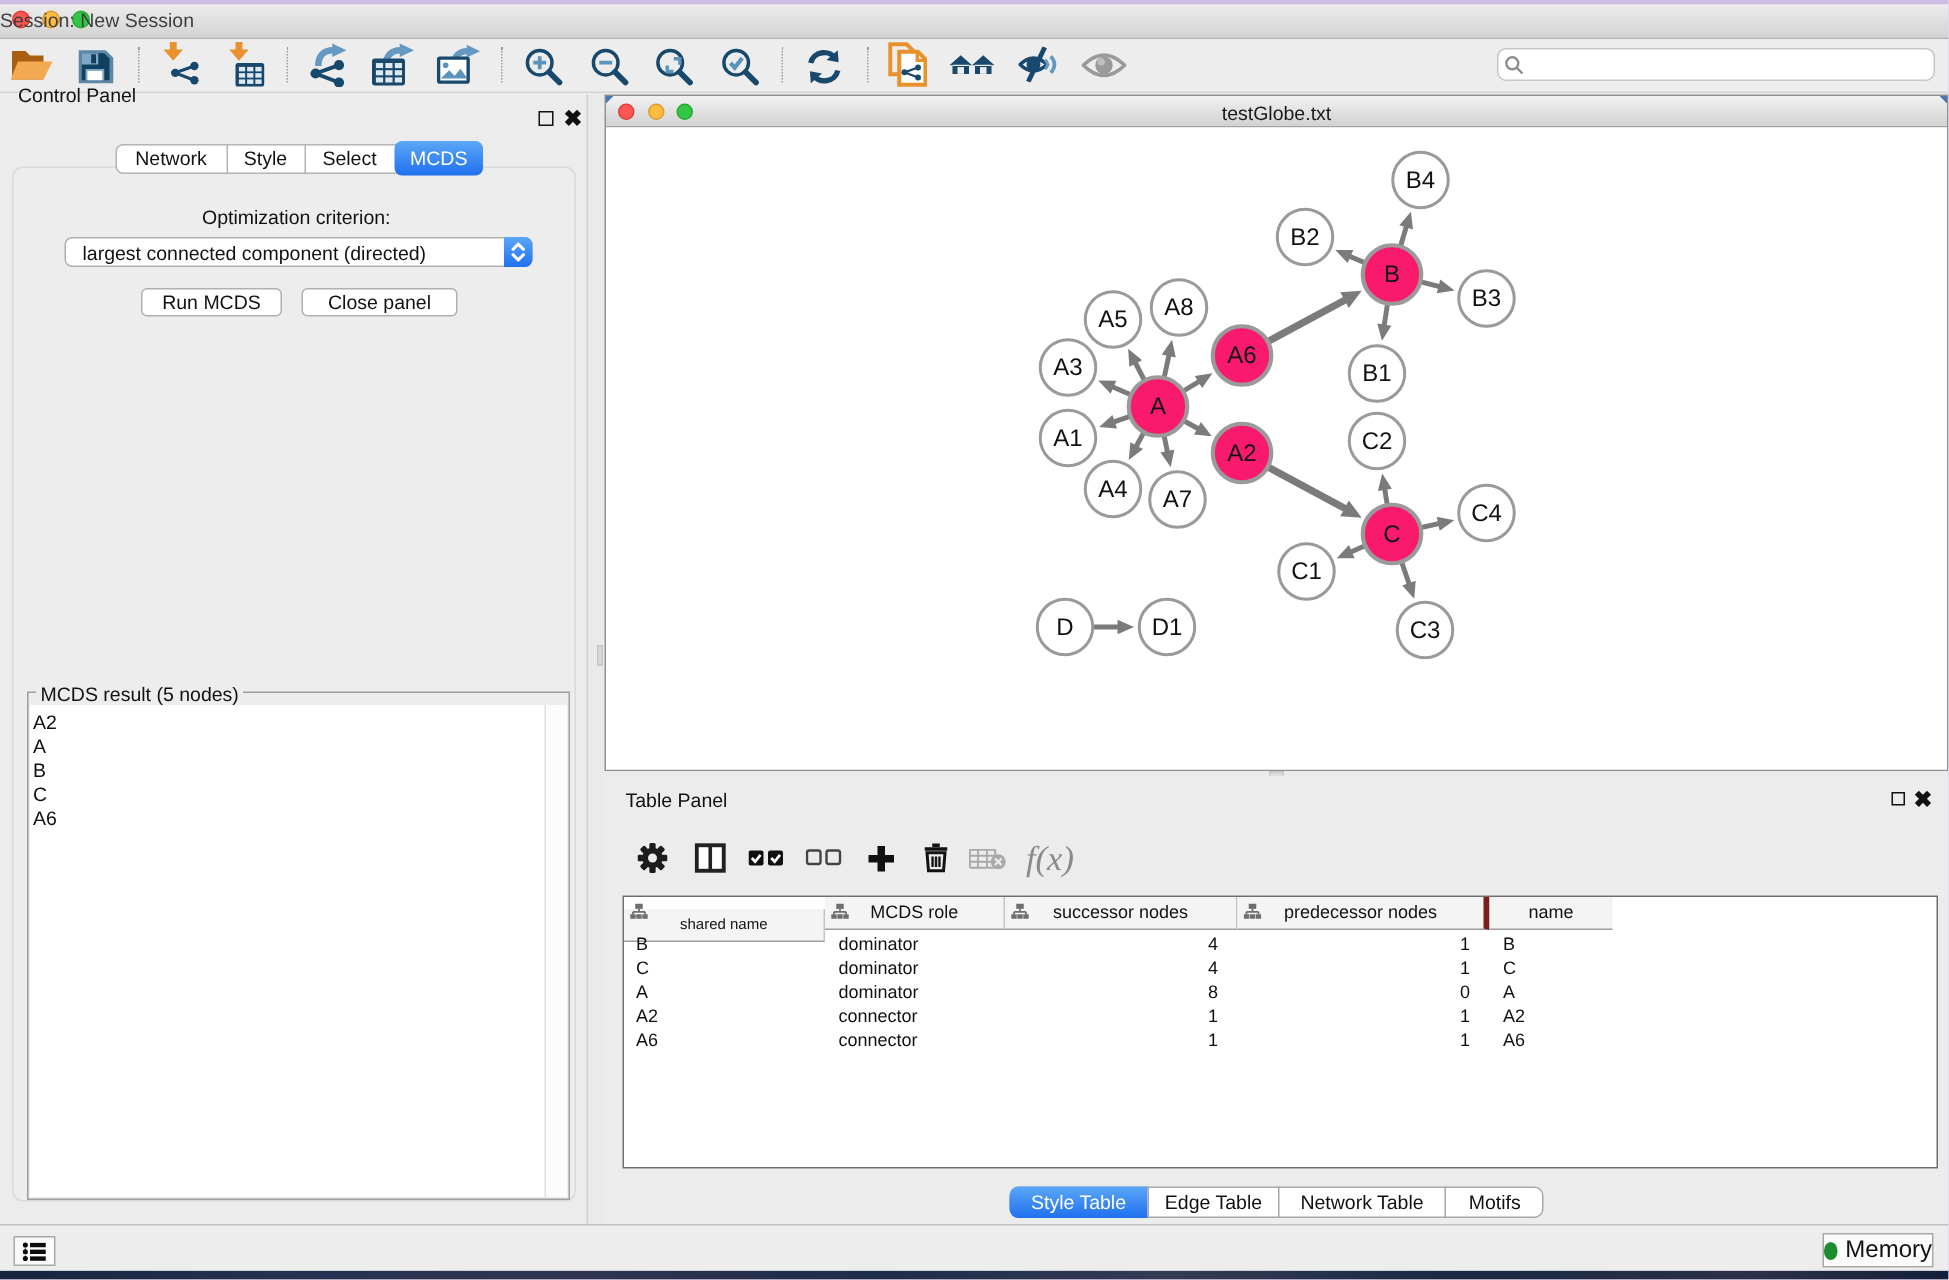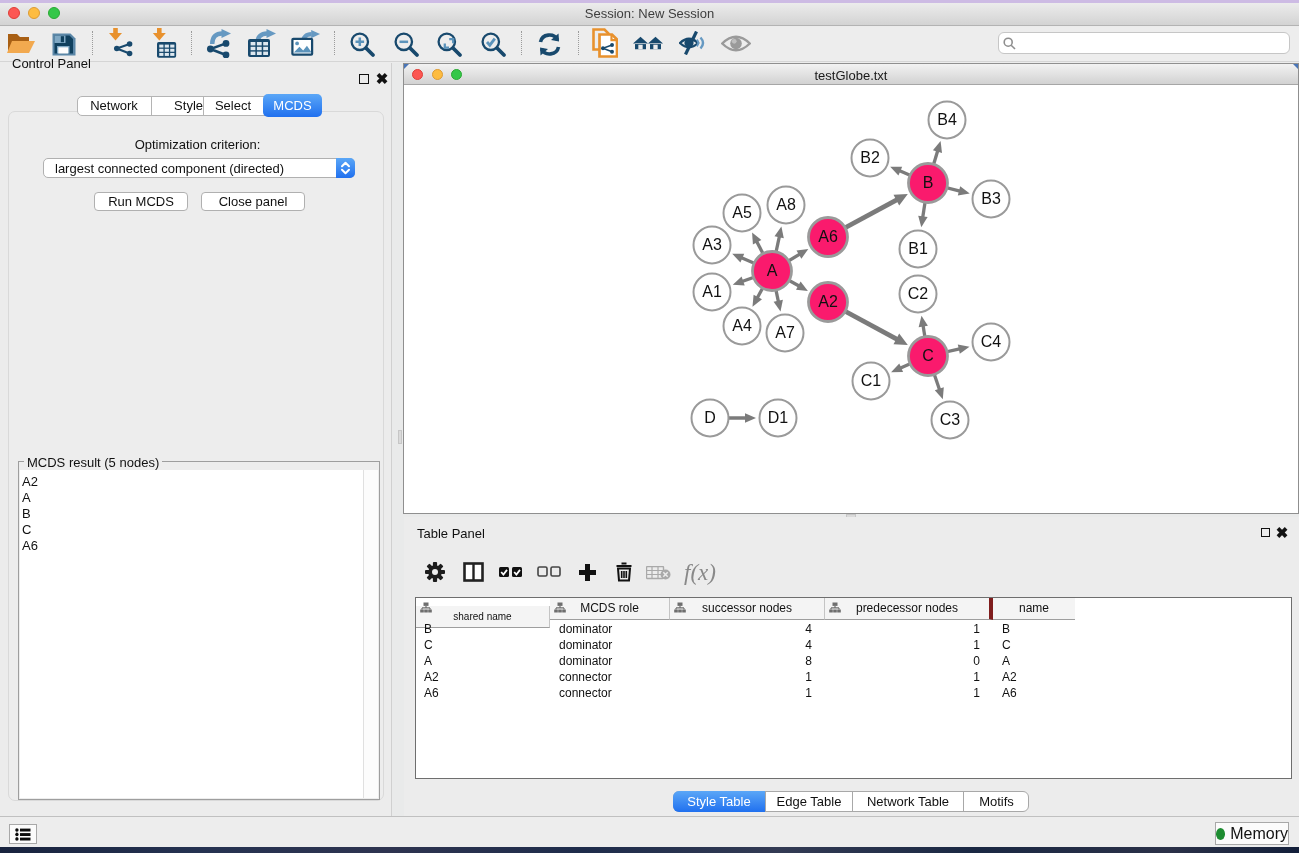--- a/index.html
+++ b/index.html
@@ -1,19 +1,19 @@
 <!DOCTYPE html>
 <html><head><meta charset="utf-8"><style>html,body{margin:0;padding:0}*{box-sizing:border-box}body{width:1299px;height:853px;overflow:hidden;position:relative;font-family:"Liberation Sans",sans-serif;background:#cdbbe4}.abs{position:absolute}.ic{position:absolute;display:flex;align-items:center;justify-content:center}.vsep{position:absolute;top:31px;height:24px;width:0;border-left:1px dotted #9b9b9b}.tl{width:12px;height:12px;border-radius:50%;position:absolute;top:7px}</style></head><body>
 <div style="position:absolute;left:0;top:847px;width:1299px;height:6px;background:linear-gradient(90deg,#18233e 0%,#253251 15%,#2e3450 30%,#1e2c4b 45%,#333b54 60%,#1a2843 75%,#2b3148 90%,#131f3a 100%)"></div>
 <div style="position:absolute;left:0;top:3px;width:1299px;height:844px;background:#ececec"></div>
 <div style="position:absolute;left:0;top:3px;width:1299px;height:23px;background:linear-gradient(#ececec,#d3d3d3);border-bottom:1px solid #b3b3b3"></div>
 <div class="tl" style="left:8px;background:#fc5753;border:1px solid #df3e38"></div>
 <div class="tl" style="left:28px;background:#fdbc40;border:1px solid #dd9b33"></div>
 <div class="tl" style="left:48px;background:#33c748;border:1px solid #29a933"></div>
-<div style="position:absolute;left:0;top:6px;width:1299px;text-align:center;font-size:13px;color:#3e3e3e">Session: New Session</div>
+<div style="position:absolute;left:0;top:6px;width:1299px;text-align:left;font-size:13px;color:#3e3e3e">Session: New Session</div>
 <div style="position:absolute;left:0;top:27px;width:1299px;height:35px;background:#ededed;border-bottom:1px solid #d5d5d5"></div>
 <div class="ic" style="left:6px;top:29px;width:30px;height:30px">
     <svg width="30" height="26" viewBox="0 0 30 26">
       <path d="M2 3 h9 l3 3 h9 v5 H2 Z" fill="#a85f14"></path>
       <path d="M2 11 h21 v11 H2 Z" fill="#a85f14"></path>
       <path d="M6 10 h17 l6 0 -6 12 H1 Z" fill="#f2a94f"></path>
     </svg>
   </div>
 <div class="ic" style="left:49px;top:29px;width:30px;height:30px">
     <svg width="24" height="23" viewBox="0 0 24 23">
@@ -197,21 +197,21 @@
   </div>
 <div style="position:absolute;left:0;top:63px;width:392px;height:753px;background:#ececec;border-right:1px solid #d0d0d0"></div>
 <div style="position:absolute;left:12px;top:56px;font-size:13px;color:#111">Control Panel</div>
 <div style="position:absolute;left:359px;top:74px;width:10px;height:10px;border:1.6px solid #111"></div>
 <div style="position:absolute;left:374px;top:70px;width:16px;height:16px;font-size:15px;font-weight:bold;color:#111;text-align:center">✖</div>
 <div style="position:absolute;left:8px;top:111px;width:376px;height:690px;background:#ededed;border:1px solid #d9d9d9;border-radius:7px"></div>
 <div style="position:absolute;left:77px;top:96px;width:245px;height:20px;background:#fff;border:1px solid #b4b4b4;border-radius:5px"></div>
 <div style="position:absolute;left:151px;top:96px;width:1px;height:20px;background:#b4b4b4"></div>
 <div style="position:absolute;left:203px;top:96px;width:1px;height:20px;background:#b4b4b4"></div>
 <div style="position:absolute;left:77px;top:96px;width:74px;height:20px;font-size:13px;color:#111;text-align:center;line-height:20px">Network</div>
-<div style="position:absolute;left:151px;top:96px;width:52px;height:20px;font-size:13px;color:#111;text-align:right;line-height:20px">Style</div>
+<div style="position:absolute;left:151px;top:96px;width:52px;height:20px;font-size:13px;color:#111;text-align:center;line-height:20px">Style</div>
 <div style="position:absolute;left:203px;top:96px;width:60px;height:20px;font-size:13px;color:#111;text-align:center;line-height:20px">Select</div>
 <div style="position:absolute;left:263px;top:94px;width:59px;height:23px;border-radius:5px;background:linear-gradient(#5ba7f7,#2070ef);font-size:13px;color:#fff;text-align:center;line-height:23px">MCDS</div>
 <div style="position:absolute;left:0px;top:137px;width:395px;text-align:center;font-size:13px;color:#111">Optimization criterion:</div>
 <div style="position:absolute;left:43px;top:158px;width:312px;height:20px;background:#fff;border:1px solid #b0b0b0;border-radius:5px"></div>
 <div style="position:absolute;left:55px;top:161px;font-size:13px;color:#111">largest connected component (directed)</div>
 <div style="position:absolute;left:336px;top:158px;width:19px;height:20px;border-radius:0 5px 5px 0;background:linear-gradient(#5ba7f7,#2070ef)"><svg width="19" height="20">
       <path d="M6 8.2 L9.5 4.8 L13 8.2" stroke="#fff" stroke-width="2" fill="none" stroke-linecap="round" stroke-linejoin="round"></path>
       <path d="M6 11.8 L9.5 15.2 L13 11.8" stroke="#fff" stroke-width="2" fill="none" stroke-linecap="round" stroke-linejoin="round"></path>
     </svg></div>
 <div style="position:absolute;left:94px;top:192px;width:94px;height:19px;background:#fff;border:1px solid #b0b0b0;border-radius:4px;font-size:13px;text-align:center;line-height:18px;color:#111">Run MCDS</div>

